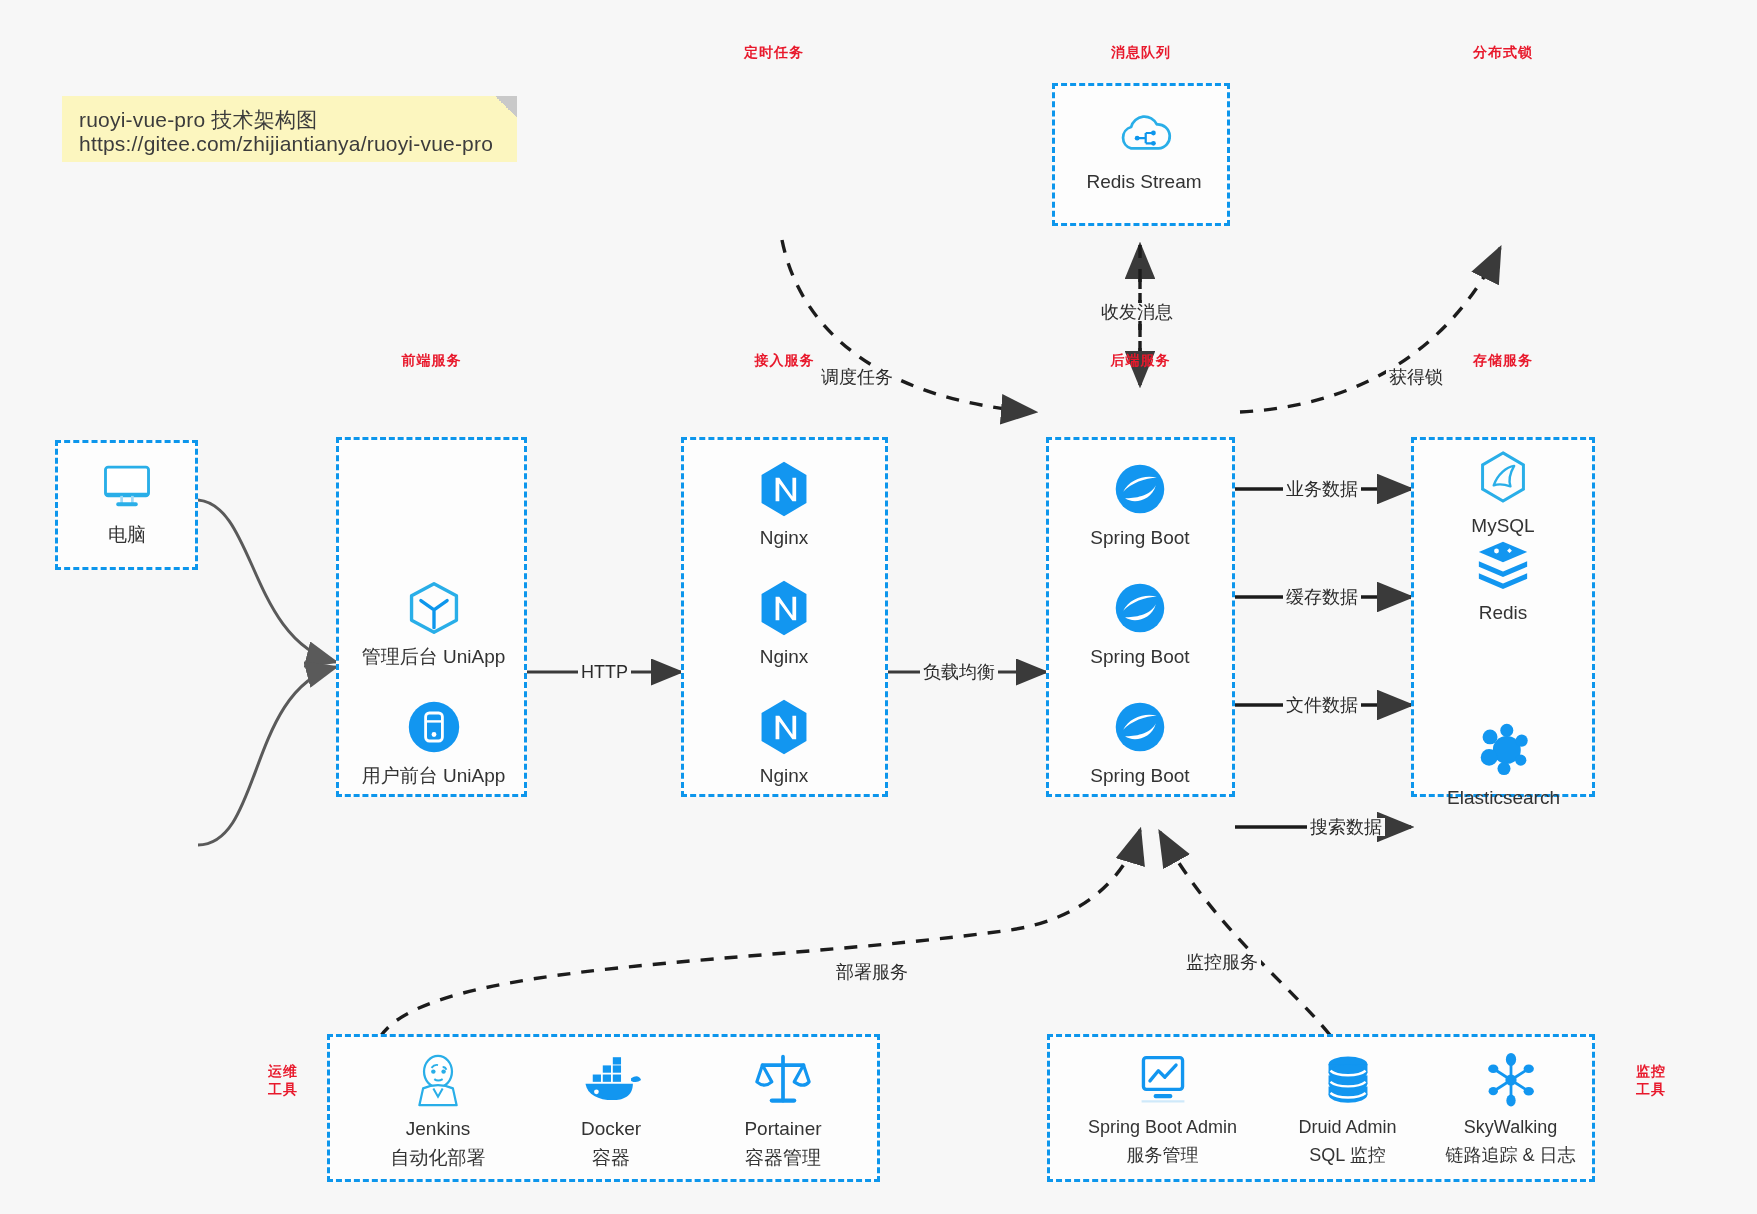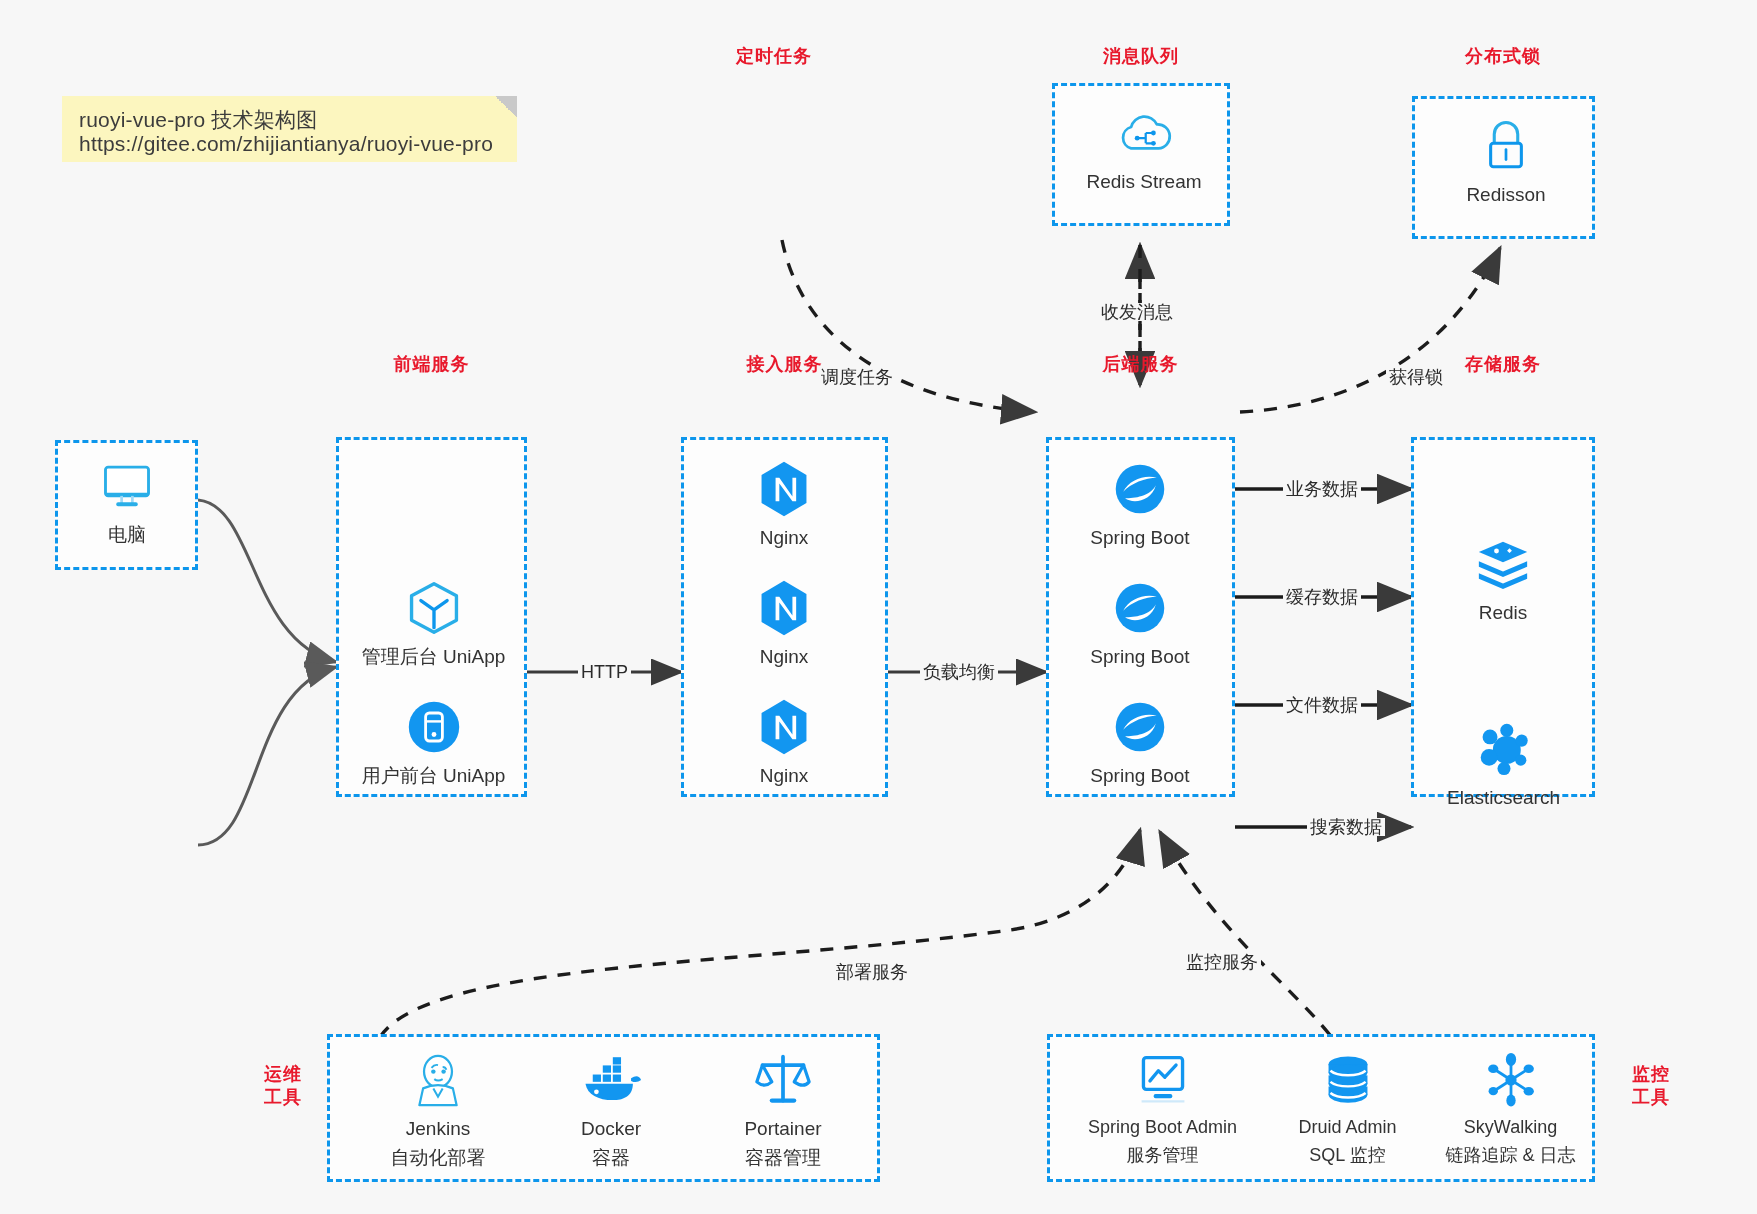--- a/index.html
+++ b/index.html
@@ -34,21 +34,21 @@
   .grp{
     position:absolute;
     border:3px dashed #0d96ec;
     background:#fdfdfd;
     box-sizing:border-box;
   }
   .grp-title{
     position:absolute;
     color:#e8192c;
     font-weight:bold;
-    font-size:18px;
+    font-size:14px;
     white-space:nowrap;
     text-align:center;
     letter-spacing:1px;
   }
   .grp-title.side{line-height:1.25;}
 
   
   .node{
     position:absolute;
     width:132px;
@@ -129,32 +129,20 @@
           <circle cx="27" cy="36" r="2.8" fill="#0d96ec"></circle>
           <circle cx="46" cy="30" r="2.8" fill="#0d96ec"></circle>
           <circle cx="46" cy="42" r="2.8" fill="#0d96ec"></circle>
         </svg>
       </div>
       <div class="cap">Redis Stream</div>
     </div>
   </div>
 
   <div class="grp-title" style="left:1412px;top:44px;width:182px;">分布式锁</div>
-  <div class="grp" style="left:1412px;top:96px;width:183px;height:143px;">
-    <div class="node" style="left:25px;top:16px;">
-      <div class="ico">
-        <svg width="52" height="56" viewBox="0 0 56 62">
-          <path d="M15,28 L15,18 A13,13 0 0 1 41,18 L41,28" fill="none" stroke="#29aee8" stroke-width="3.4"></path>
-          <rect x="11" y="28" width="34" height="26" rx="3" fill="none" stroke="#0d96ec" stroke-width="3.4"></rect>
-          <path d="M28,35 L28,46" stroke="#0d96ec" stroke-width="3" stroke-linecap="round"></path>
-        </svg>
-      </div>
-      <div class="cap">Redisson</div>
-    </div>
-  </div>
 
   <div class="grp" style="left:55px;top:440px;width:143px;height:130px;">
     <div class="node" style="left:3px;top:12px;">
       <div class="ico">
         <svg width="58" height="52" viewBox="0 0 64 58">
           <rect x="8" y="8" width="48" height="32" rx="3" fill="#fff" stroke="#29aee8" stroke-width="3.2"></rect>
           <path d="M26,40 L26,48 M38,40 L38,48" stroke="#9fd9f7" stroke-width="3"></path>
           <rect x="20" y="47" width="24" height="4.5" rx="2" fill="#29aee8"></rect>
           <path d="M8,38 L56,38" stroke="#29aee8" stroke-width="3"></path>
         </svg>
@@ -258,20 +246,29 @@
           <path d="M12,33 C18,20 36,14 48,18 C36,18 20,24 12,33 Z" fill="#fff"></path>
         </svg>
       </div>
       <div class="cap">Spring Boot</div>
     </div>
   </div>
 
   <div class="grp-title" style="left:1411px;top:352px;width:184px;">存储服务</div>
   <div class="grp" style="left:1411px;top:437px;width:184px;height:360px;">
 
+    <div class="node" style="left:23px;top:6px;">
+      <div class="ico">
+        <svg width="52" height="54" viewBox="0 0 56 58">
+          <path d="M28,3 L50,16 L50,42 L28,55 L6,42 L6,16 Z" fill="none" stroke="#29aee8" stroke-width="3.2"></path>
+          <path d="M18,38 C22,26 32,18 40,17 C36,24 34,33 36,39 C30,37 24,36 18,38 Z" fill="none" stroke="#29aee8" stroke-width="2.6" stroke-linejoin="round"></path>
+        </svg>
+      </div>
+      <div class="cap">MySQL</div>
+    </div>
 
     <div class="node" style="left:23px;top:93px;">
       <div class="ico">
         <svg width="54" height="52" viewBox="0 0 58 56">
           <path d="M29,4 L55,15 L29,26 L3,15 Z" fill="#1296f0"></path>
           <path d="M3,25 L29,36 L55,25 L55,31 L29,42 L3,31 Z" fill="#1296f0"></path>
           <path d="M3,38 L29,49 L55,38 L55,44 L29,55 L3,44 Z" fill="#1296f0"></path>
           <circle cx="22" cy="14" r="2.6" fill="#fff"></circle>
           <path d="M36,11 l2.6,2.6 -2.6,2.6 -2.6,-2.6 z" fill="#fff"></path>
         </svg>

